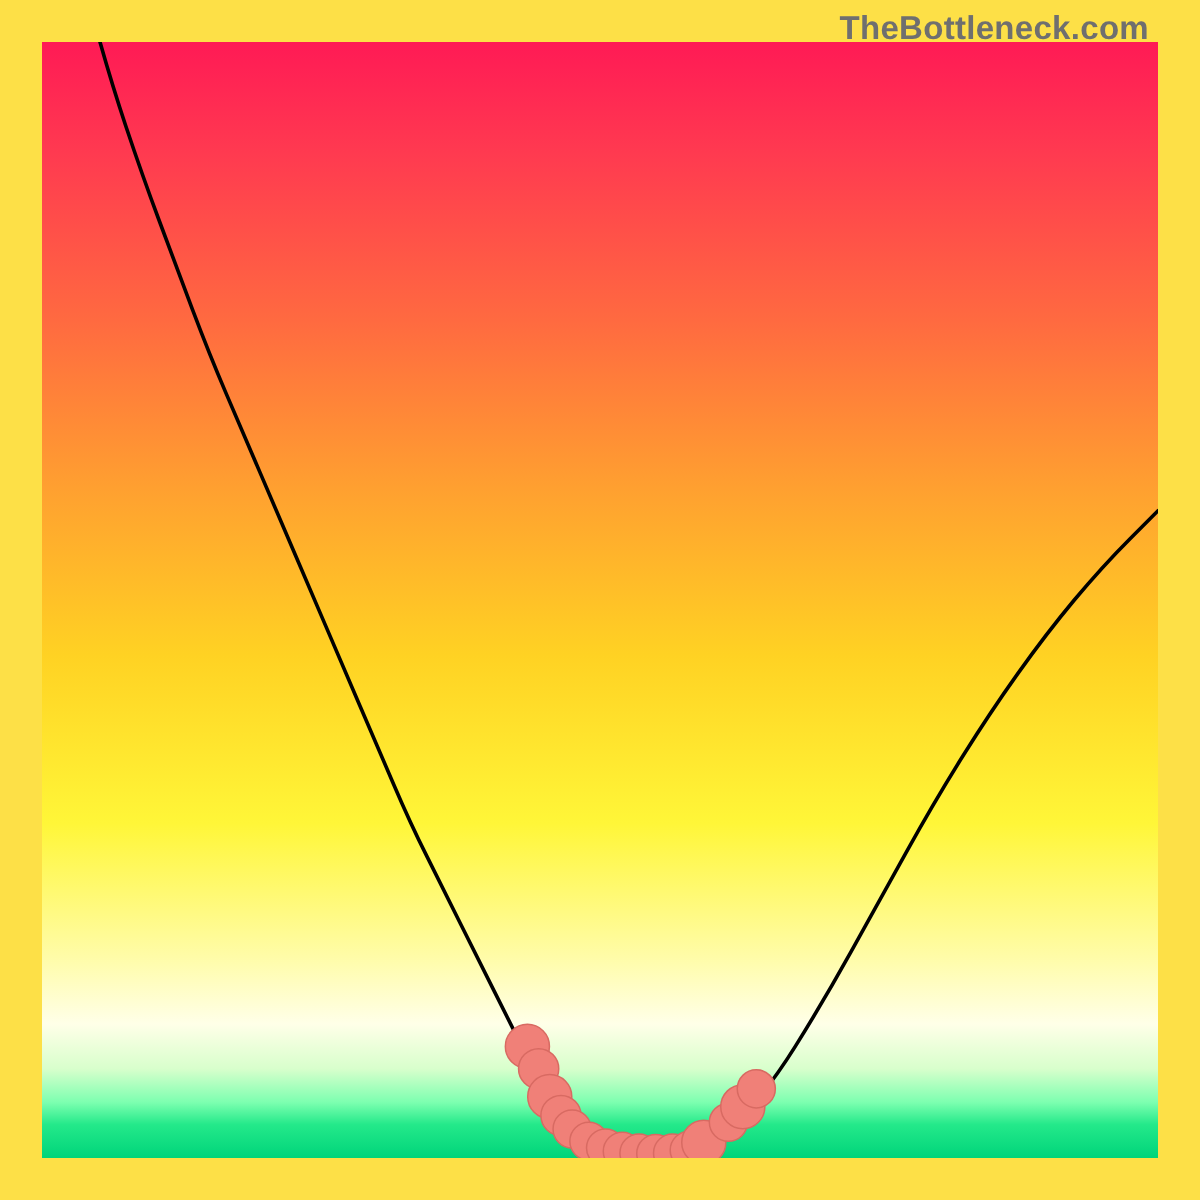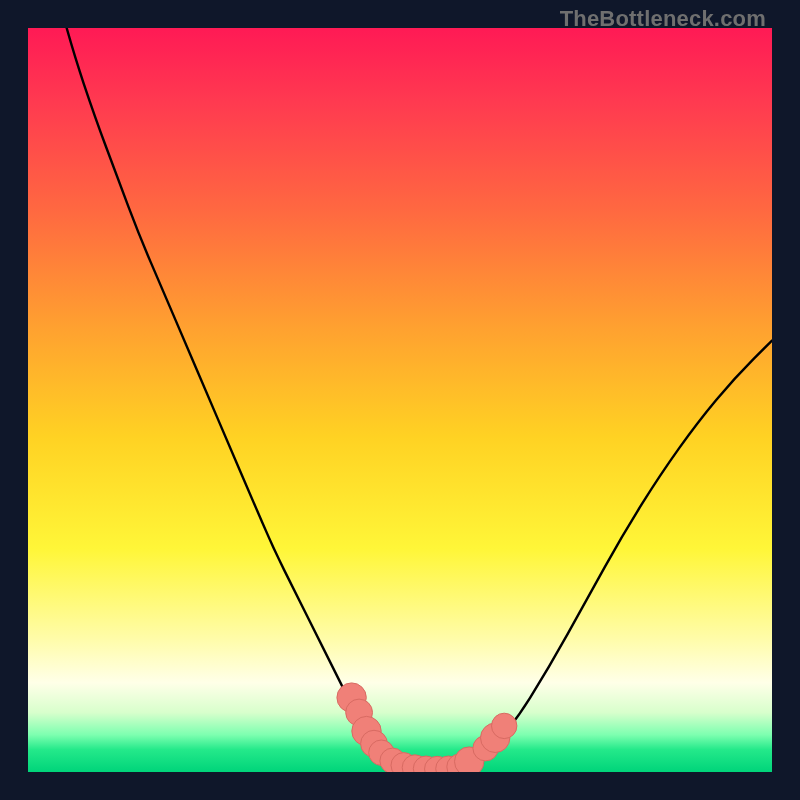--- a/index.html
+++ b/index.html
@@ -8,21 +8,21 @@
     width: 800px;
     height: 800px;
     background: #000;
     overflow: hidden;
     font-family: Arial, Helvetica, sans-serif;
   }
   .frame {
     position: relative;
     width: 800px;
     height: 800px;
-    background: #0f172a;
+    background: #fde047;
   }
   .plot {
     position: absolute;
     left: 28px;
     top: 28px;
     width: 744px;
     height: 744px;
     background: linear-gradient(to bottom,
       #ff1a55 0%,
       #ff3a50 10%,

